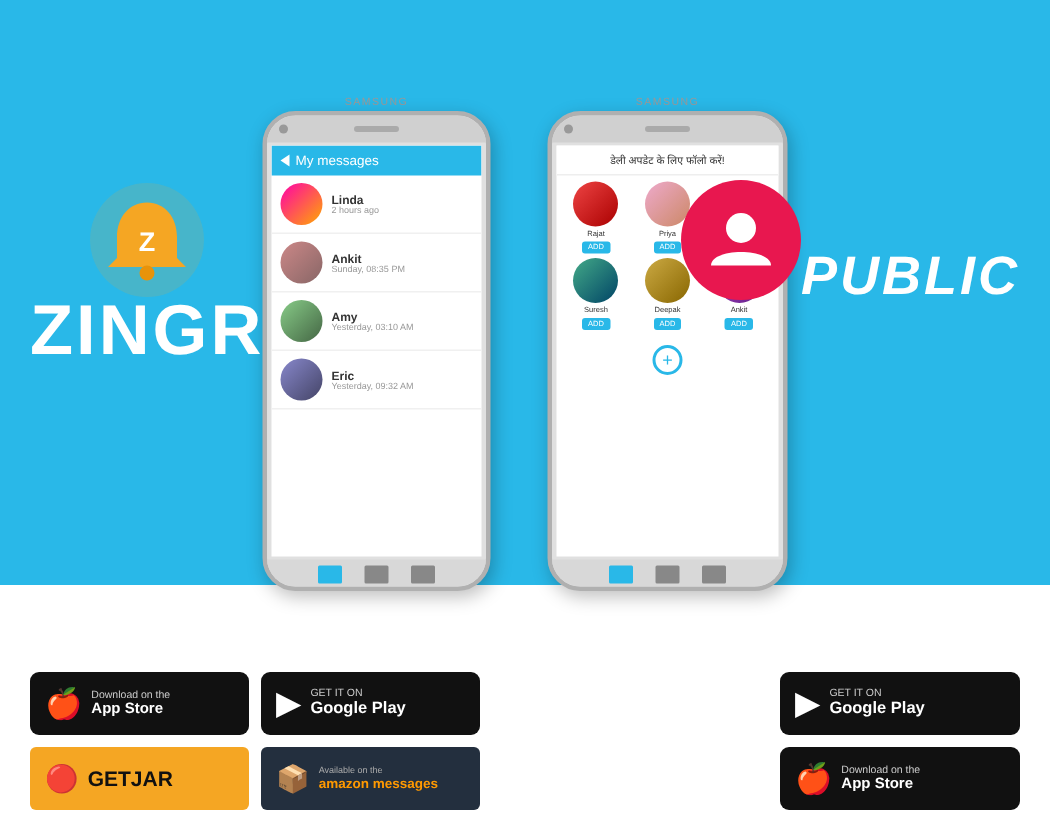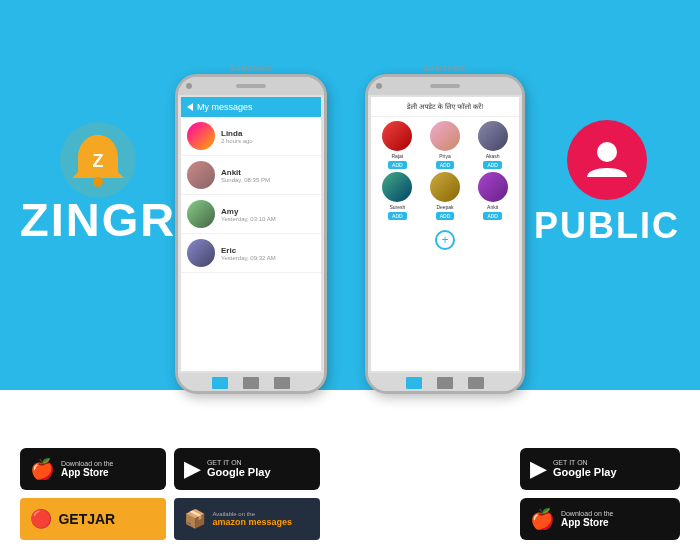--- a/index.html
+++ b/index.html
@@ -464,21 +464,21 @@
 
       <path d="M40 15 C28 15 20 25 20 38 L20 52 L14 58 L66 58 L60 52 L60 38 C60 25 52 15 40 15Z" fill="#f5a623"></path>
 
       <circle cx="40" cy="62" r="5" fill="#e8930a"></circle>
 
       <text x="40" y="47" text-anchor="middle" font-size="18" font-weight="bold" fill="white" font-family="Arial">Z</text>
     </svg>
     <div style="font-size:47px;font-weight:900;color:white;letter-spacing:2px;margin-top:-8px;">ZINGR</div>
   </div>
 
-  <div style="position:absolute; right:20px; top:120px; display:flex; flex-direction:column; align-items:center;">
+  <div style="position:absolute; right:20px; top:120px; display:flex; flex-direction:row; align-items:flex-end;font-style:italic;">
     <div class="public-icon-circle">
 
       <svg width="50" height="50" viewBox="0 0 50 50">
         <circle cx="25" cy="17" r="10" fill="white"></circle>
         <path d="M5 42 C5 30 45 30 45 42" fill="white"></path>
       </svg>
     </div>
     <div style="font-size:36px;font-weight:900;color:white;letter-spacing:2px;">PUBLIC</div>
   </div>
 

